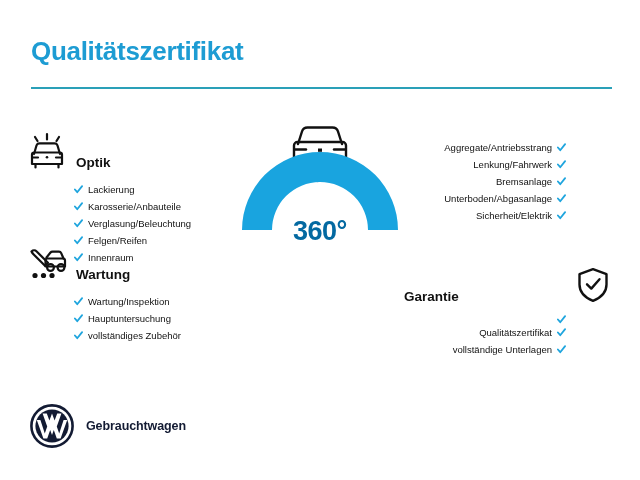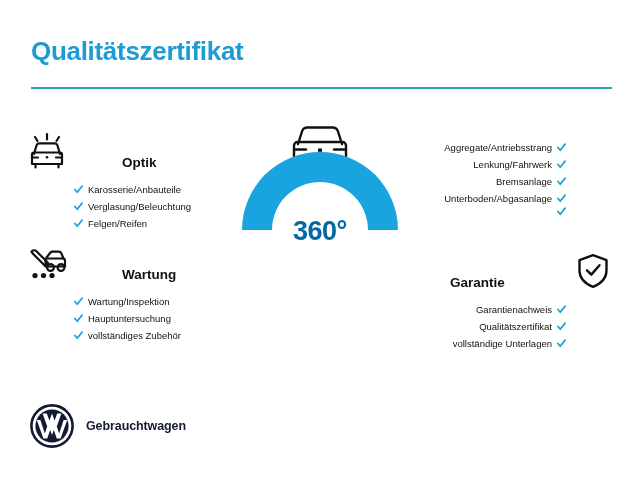--- a/index.html
+++ b/index.html
@@ -38,21 +38,21 @@
     background: #2aa0b8;
   }
 
   
   .section {
     position: absolute;
   }
   .sec-optik    { left: 24px;  top: 130px; width: 216px; }
   .sec-wartung  { left: 24px;  top: 242px; width: 216px; }
   .sec-technik  { left: 400px; top: 130px; width: 216px; }
-  .sec-garantie { left: 400px; top: 250px; width: 216px; }
+  .sec-garantie { left: 400px; top: 264px; width: 216px; }
 
   .sec-head {
     display: flex;
     align-items: flex-end;
     height: 42px;
   }
   .section.right .sec-head {
     flex-direction: row-reverse;
   }
   .sec-icon {
@@ -69,21 +69,20 @@
     min-width: 0;
     padding-bottom: 1px;
   }
   .sec-title {
     font-size: 13.5px;
     font-weight: bold;
     color: #111111;
     line-height: 16px;
     padding: 0 4px 3px 6px;
     white-space: nowrap;
-    margin-left: 46px;
   }
   .section.right .sec-title {
     text-align: right;
     padding: 0 6px 3px 4px;
   }
   .sec-underline {
     height: 2px;
     background: #1fa5de;
     width: 100%;
   }
@@ -188,37 +187,53 @@
       <span class="sec-underline"></span>
     </span>
   </div>
   <ul class="check-list">
     <li class="check-item">
       <span class="tick">
           <svg width="9" height="9" viewBox="0 0 10 10">
             <path d="M1 5 L3.6 8 L9 1.2" fill="none" stroke="#1fa5de" stroke-width="2" stroke-linecap="round" stroke-linejoin="round"></path>
           </svg>
         </span>
+      <span>Lackierung</span>
+    </li>
+    <li class="check-item">
+      <span class="tick">
+          <svg width="9" height="9" viewBox="0 0 10 10">
+            <path d="M1 5 L3.6 8 L9 1.2" fill="none" stroke="#1fa5de" stroke-width="2" stroke-linecap="round" stroke-linejoin="round"></path>
+          </svg>
+        </span>
       <span>Karosserie/Anbauteile</span>
     </li>
     <li class="check-item">
       <span class="tick">
           <svg width="9" height="9" viewBox="0 0 10 10">
             <path d="M1 5 L3.6 8 L9 1.2" fill="none" stroke="#1fa5de" stroke-width="2" stroke-linecap="round" stroke-linejoin="round"></path>
           </svg>
         </span>
       <span>Verglasung/Beleuchtung</span>
     </li>
     <li class="check-item">
       <span class="tick">
           <svg width="9" height="9" viewBox="0 0 10 10">
             <path d="M1 5 L3.6 8 L9 1.2" fill="none" stroke="#1fa5de" stroke-width="2" stroke-linecap="round" stroke-linejoin="round"></path>
           </svg>
         </span>
       <span>Felgen/Reifen</span>
+    </li>
+    <li class="check-item">
+      <span class="tick">
+          <svg width="9" height="9" viewBox="0 0 10 10">
+            <path d="M1 5 L3.6 8 L9 1.2" fill="none" stroke="#1fa5de" stroke-width="2" stroke-linecap="round" stroke-linejoin="round"></path>
+          </svg>
+        </span>
+      <span>Innenraum</span>
     </li>
   </ul>
 </div>
 
 <div class="section left sec-wartung">
   <div class="sec-head">
     <span class="sec-icon">
       <svg width="42" height="38" viewBox="0 0 42 38" fill="none" stroke="#111111" stroke-width="2.2" stroke-linecap="round" stroke-linejoin="round">
         <path d="M5.5 7.5 C7 6 9.2 6 10.7 7.5 L22 18.8 L19 21.8 L7.7 10.5 C6.2 9 6.2 9 5.5 7.5 Z"></path>
         <path d="M20.5 13.5 L24.5 8.5 C25 7.9 25.7 7.6 26.5 7.6 L33 7.6 C34 7.6 34.8 8.2 35.2 9.1 L37.5 14.5"></path>
@@ -296,20 +311,21 @@
           </svg>
         </span>
       <span>Unterboden/Abgasanlage</span>
     </li>
     <li class="check-item">
       <span class="tick">
           <svg width="9" height="9" viewBox="0 0 10 10">
             <path d="M1 5 L3.6 8 L9 1.2" fill="none" stroke="#1fa5de" stroke-width="2" stroke-linecap="round" stroke-linejoin="round"></path>
           </svg>
         </span>
+      <span>Sicherheit/Elektrik</span>
     </li>
   </ul>
 </div>
 
 <div class="section right sec-garantie">
   <div class="sec-head">
     <span class="sec-icon">
       <svg width="38" height="38" viewBox="0 0 38 38" fill="none" stroke="#111111" stroke-width="2.4" stroke-linecap="round" stroke-linejoin="round">
         <path d="M19 3.2 L32.5 8.2 L32.5 18.5 C32.5 26.2 26.6 31.8 19 34.8 C11.4 31.8 5.5 26.2 5.5 18.5 L5.5 8.2 Z"></path>
         <path d="M13 18.3 L17.3 22.6 L25.5 13.2"></path>
@@ -320,21 +336,20 @@
       <span class="sec-underline"></span>
     </span>
   </div>
   <ul class="check-list">
     <li class="check-item">
       <span class="tick">
           <svg width="9" height="9" viewBox="0 0 10 10">
             <path d="M1 5 L3.6 8 L9 1.2" fill="none" stroke="#1fa5de" stroke-width="2" stroke-linecap="round" stroke-linejoin="round"></path>
           </svg>
         </span>
-      <span>Garantienachweis</span>
     </li>
     <li class="check-item">
       <span class="tick">
           <svg width="9" height="9" viewBox="0 0 10 10">
             <path d="M1 5 L3.6 8 L9 1.2" fill="none" stroke="#1fa5de" stroke-width="2" stroke-linecap="round" stroke-linejoin="round"></path>
           </svg>
         </span>
       <span>Qualitätszertifikat</span>
     </li>
     <li class="check-item">

